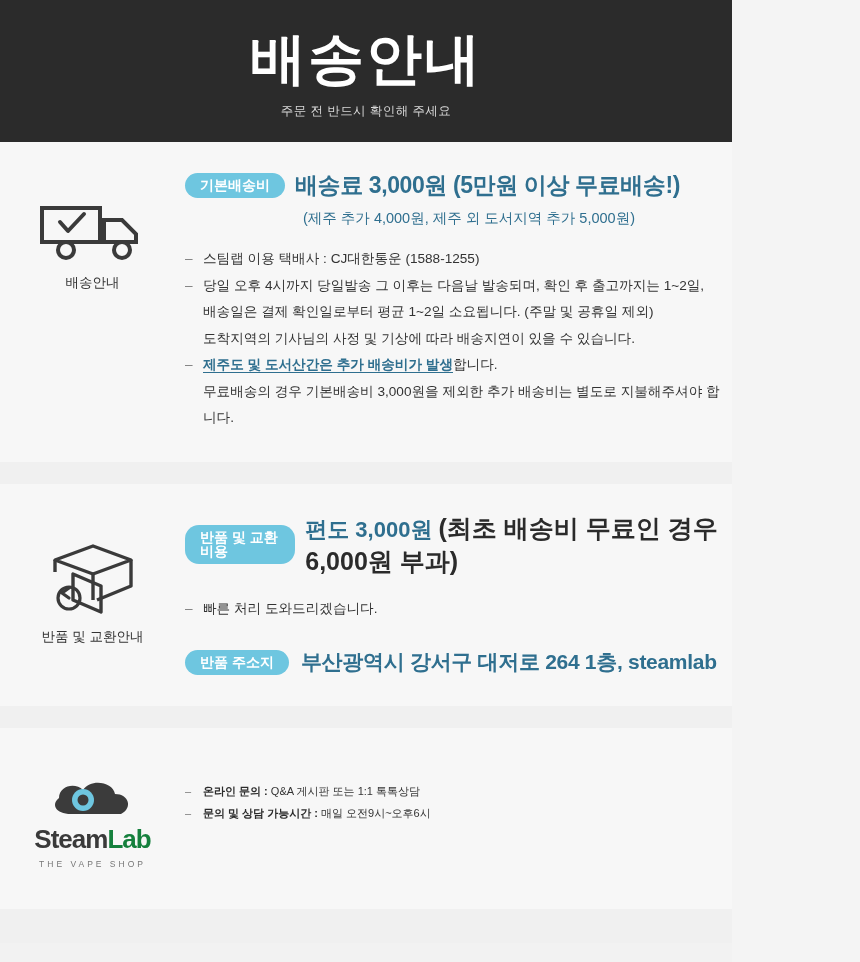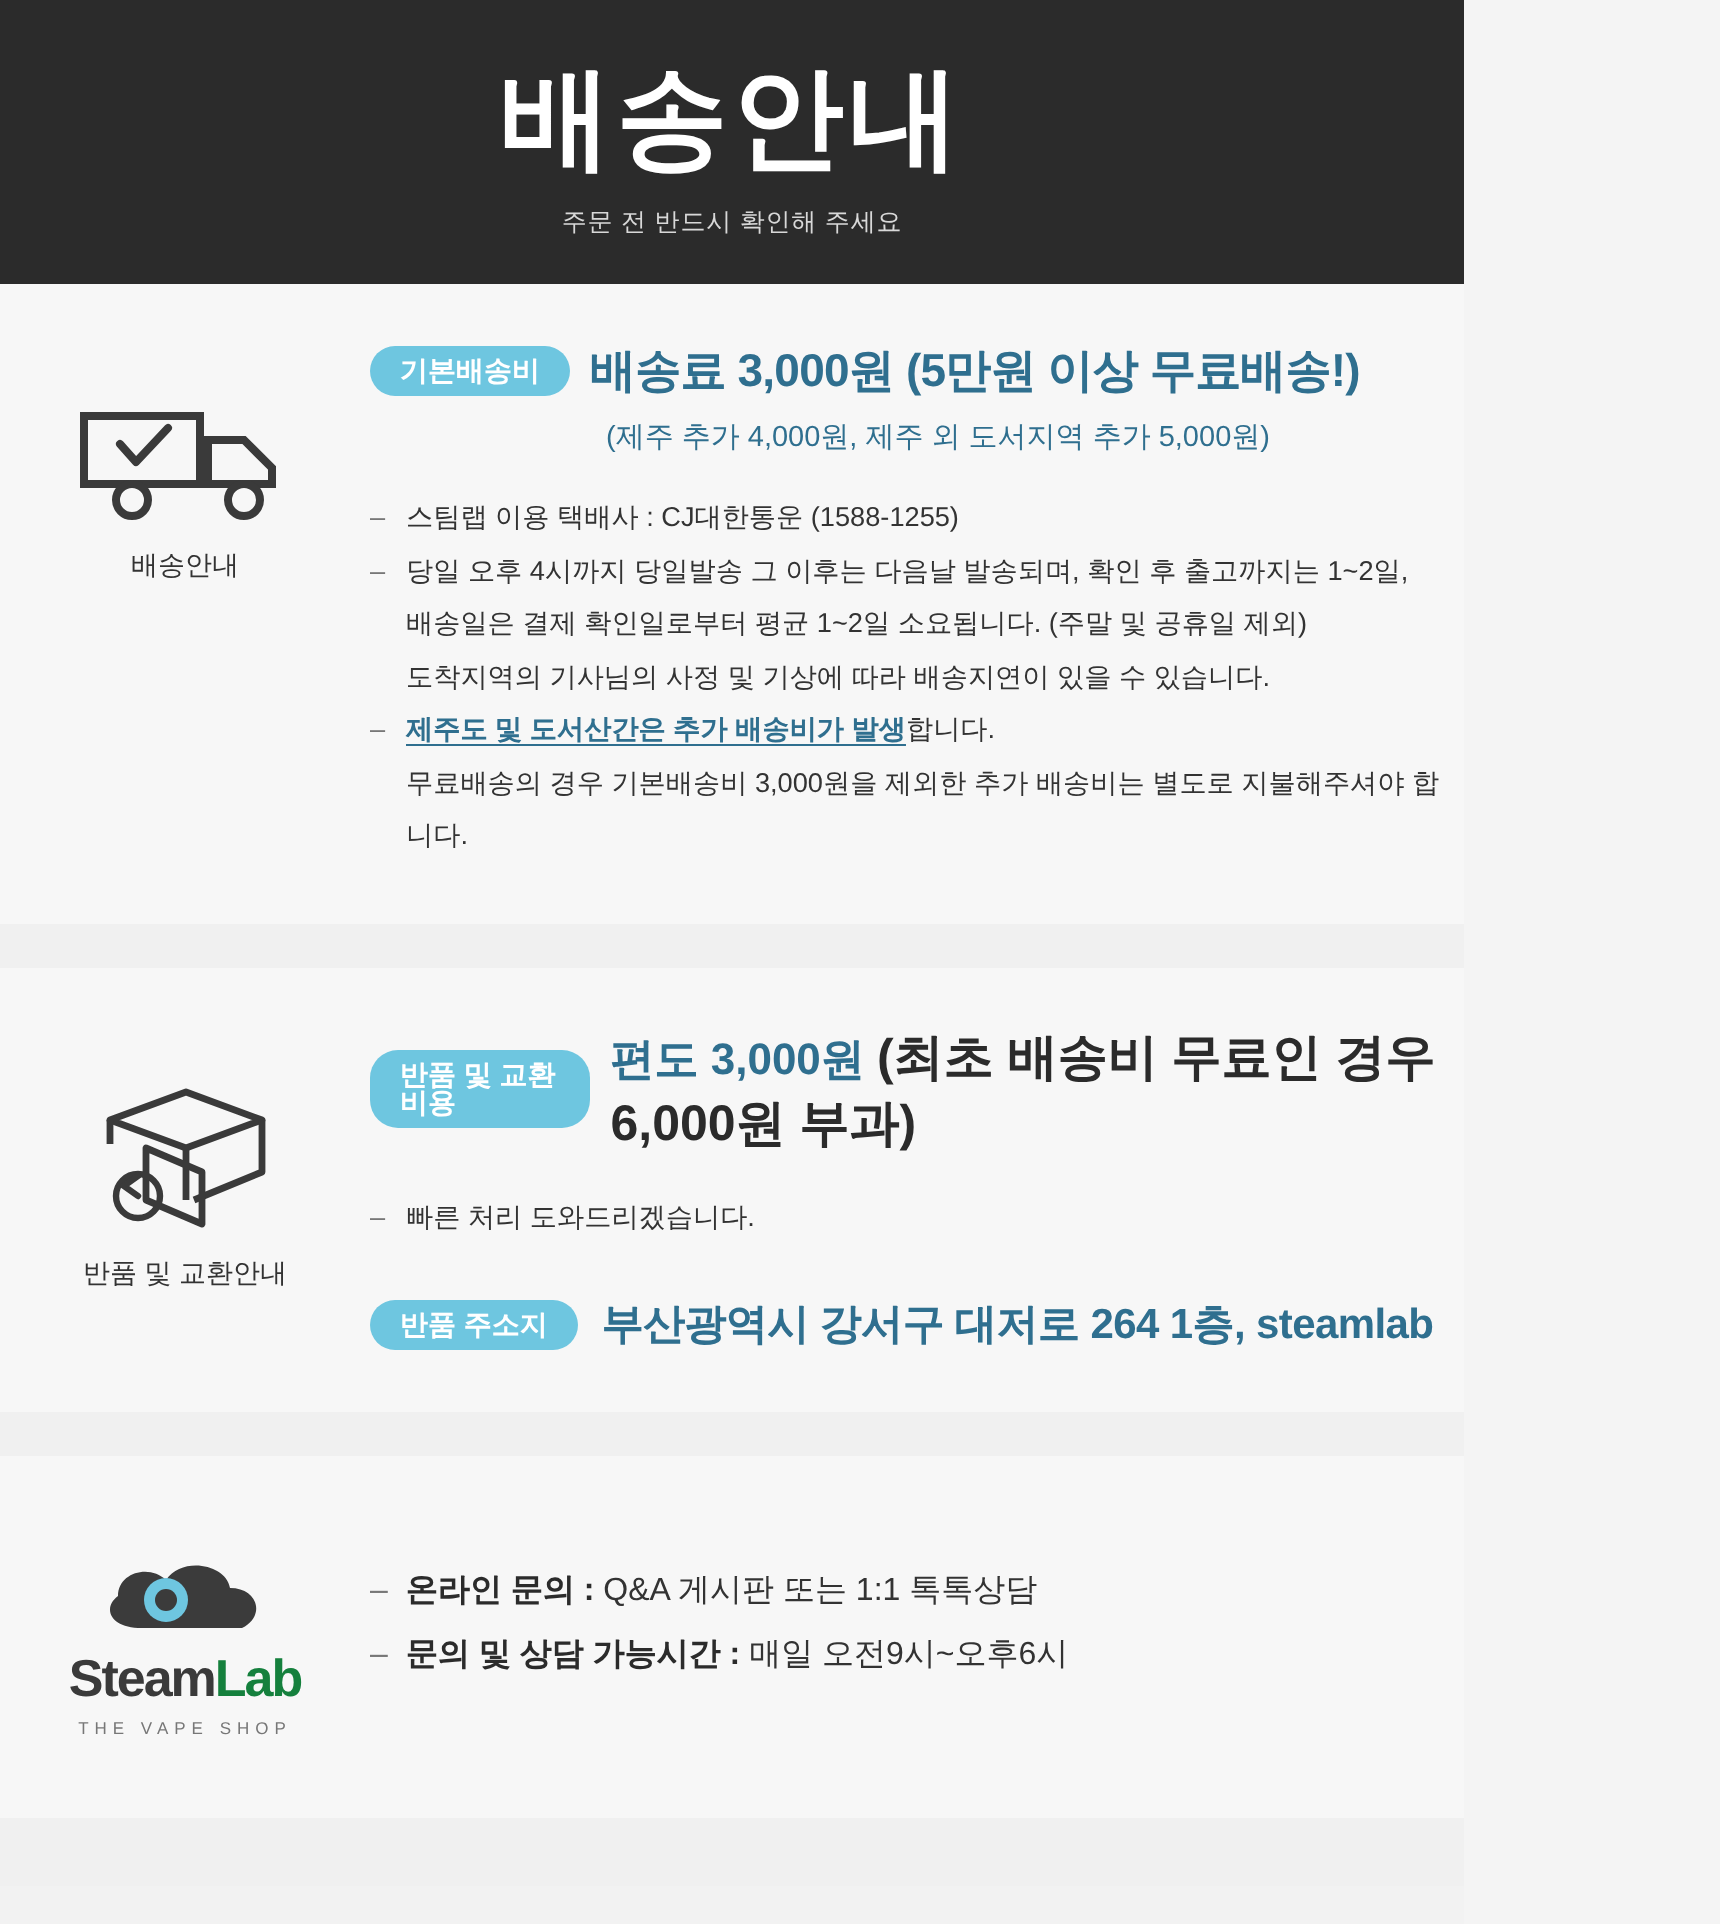--- a/index.html
+++ b/index.html
@@ -205,21 +205,21 @@
     margin-top: 6px;
   }
   ul.contact {
     list-style: none;
     margin: 22px 0 0 0;
     padding: 0;
   }
   ul.contact > li {
     position: relative;
     padding-left: 18px;
-    font-size: 16px;
+    font-size: 11px;
     line-height: 2.0;
     color: #333;
   }
   ul.contact > li::before {
     content: "–";
     position: absolute;
     left: 0;
     top: 0;
     color: #777;
   }

